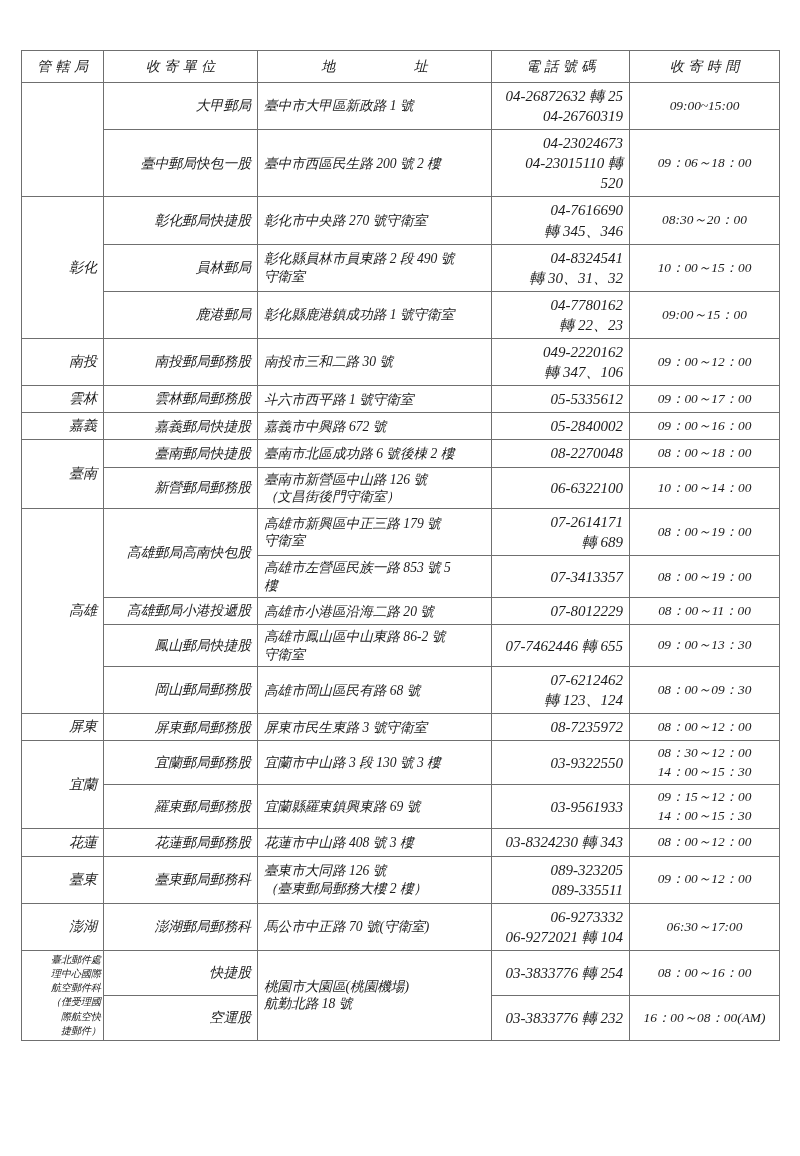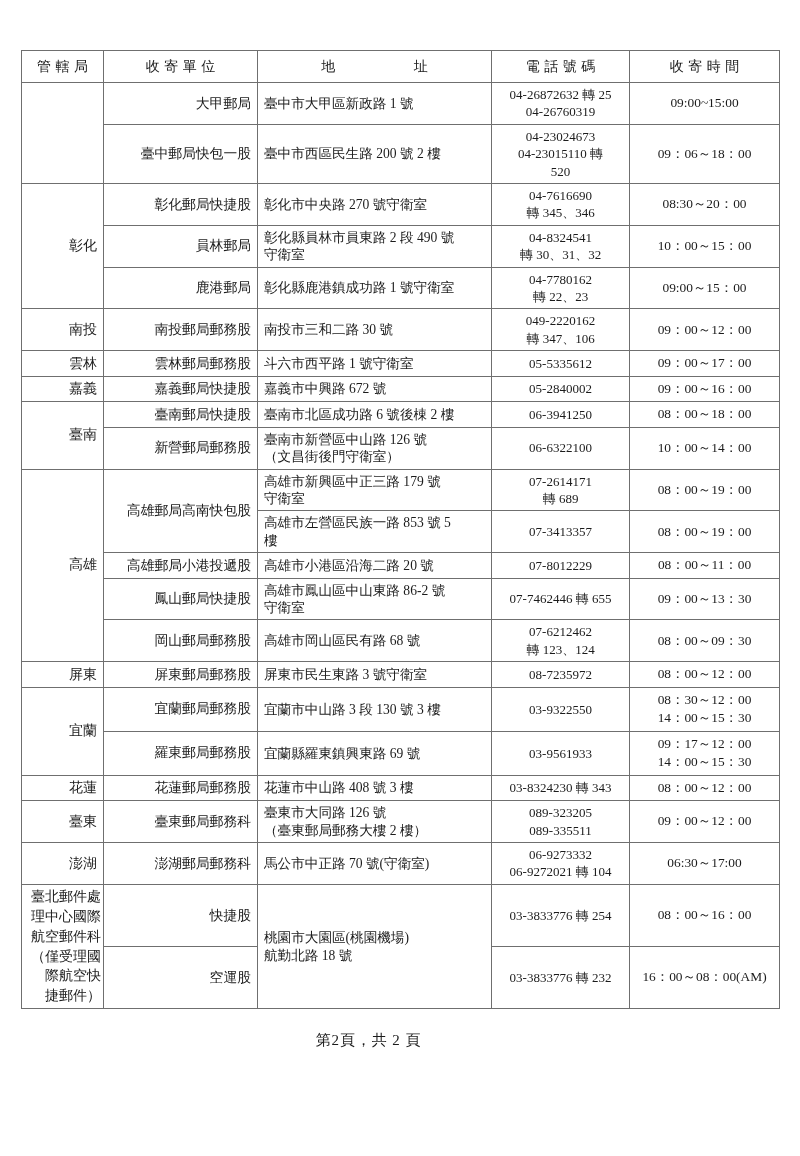--- a/index.html
+++ b/index.html
@@ -14,20 +14,21 @@
     color: #1b1b1b;
     overflow: hidden;
   }
 
   .page {
     position: relative;
     width: 720px;
     height: 1156px;
     box-sizing: border-box;
     padding: 50px 4px 0 21px;
+    font-style: italic;
   }
 
   table.pickup-table {
     width: 758px;
     border-collapse: collapse;
     table-layout: fixed;
     font-size: 13.5px;
     line-height: 1.28;
   }
 
@@ -54,42 +55,42 @@
     text-indent: 0.32em;
     font-size: 14px;
   }
 
   td.bureau {
     text-align: right;
     font-size: 14px;
   }
   td.bureau.multiline {
     line-height: 1.42;
-    font-size: 14px;
+    font-size: 10px;
     padding: 2px 2px;
   }
   td.unit {
     text-align: right;
     padding-left: 10px;
     font-size: 13.8px;
   }
   td.addr {
     text-align: left;
     padding-left: 10px;
     font-size: 13.6px;
     margin-top: 34px;
   }
   td.addr.justified {
     text-align: justify;
     text-align-last: left;
   }
   td.phone {
-    text-align: center;
+    text-align: right;
     padding-left: 8px;
-    font-size: 13px;
+    font-size: 15px;
     line-height: 1.34;
   }
   td.hours {
     text-align: center;
     font-size: 13.4px;
     line-height: 1.38;
   }
 
   .line {
     display: block;
@@ -235,21 +236,21 @@
             <span class="line">09：00～16：00</span>
           </td>
         </tr>
         <tr>
           <td class="bureau" rowspan="2">臺南</td>
           <td class="unit">臺南郵局快捷股</td>
           <td class="addr">
             <span class="line">臺南市北區成功路 6 號後棟 2 樓</span>
           </td>
           <td class="phone">
-            <span class="line">06-3941250</span>
+            <span class="line">08-2270048</span>
           </td>
           <td class="hours">
             <span class="line">08：00～18：00</span>
           </td>
         </tr>
         <tr>
           <td class="unit">新營郵局郵務股</td>
           <td class="addr">
             <span class="line">臺南市新營區中山路 126 號</span>
             <span class="line">（文昌街後門守衛室）</span>
@@ -355,21 +356,21 @@
         </tr>
         <tr>
           <td class="unit">羅東郵局郵務股</td>
           <td class="addr">
             <span class="line">宜蘭縣羅東鎮興東路 69 號</span>
           </td>
           <td class="phone">
             <span class="line">03-9561933</span>
           </td>
           <td class="hours">
-            <span class="line">09：17～12：00</span>
+            <span class="line">09：15～12：00</span>
             <span class="line">14：00～15：30</span>
           </td>
         </tr>
         <tr>
           <td class="bureau" rowspan="1">花蓮</td>
           <td class="unit">花蓮郵局郵務股</td>
           <td class="addr">
             <span class="line">花蓮市中山路 408 號 3 樓</span>
           </td>
           <td class="phone">
@@ -434,15 +435,14 @@
           <td class="phone">
             <span class="line">03-3833776 轉 232</span>
           </td>
           <td class="hours">
             <span class="line">16：00～08：00(AM)</span>
           </td>
         </tr>
       </tbody>
   </table>
 
-  <div class="footer">第2頁，共 2 頁</div>
 
 </div>
 
 </body></html>

